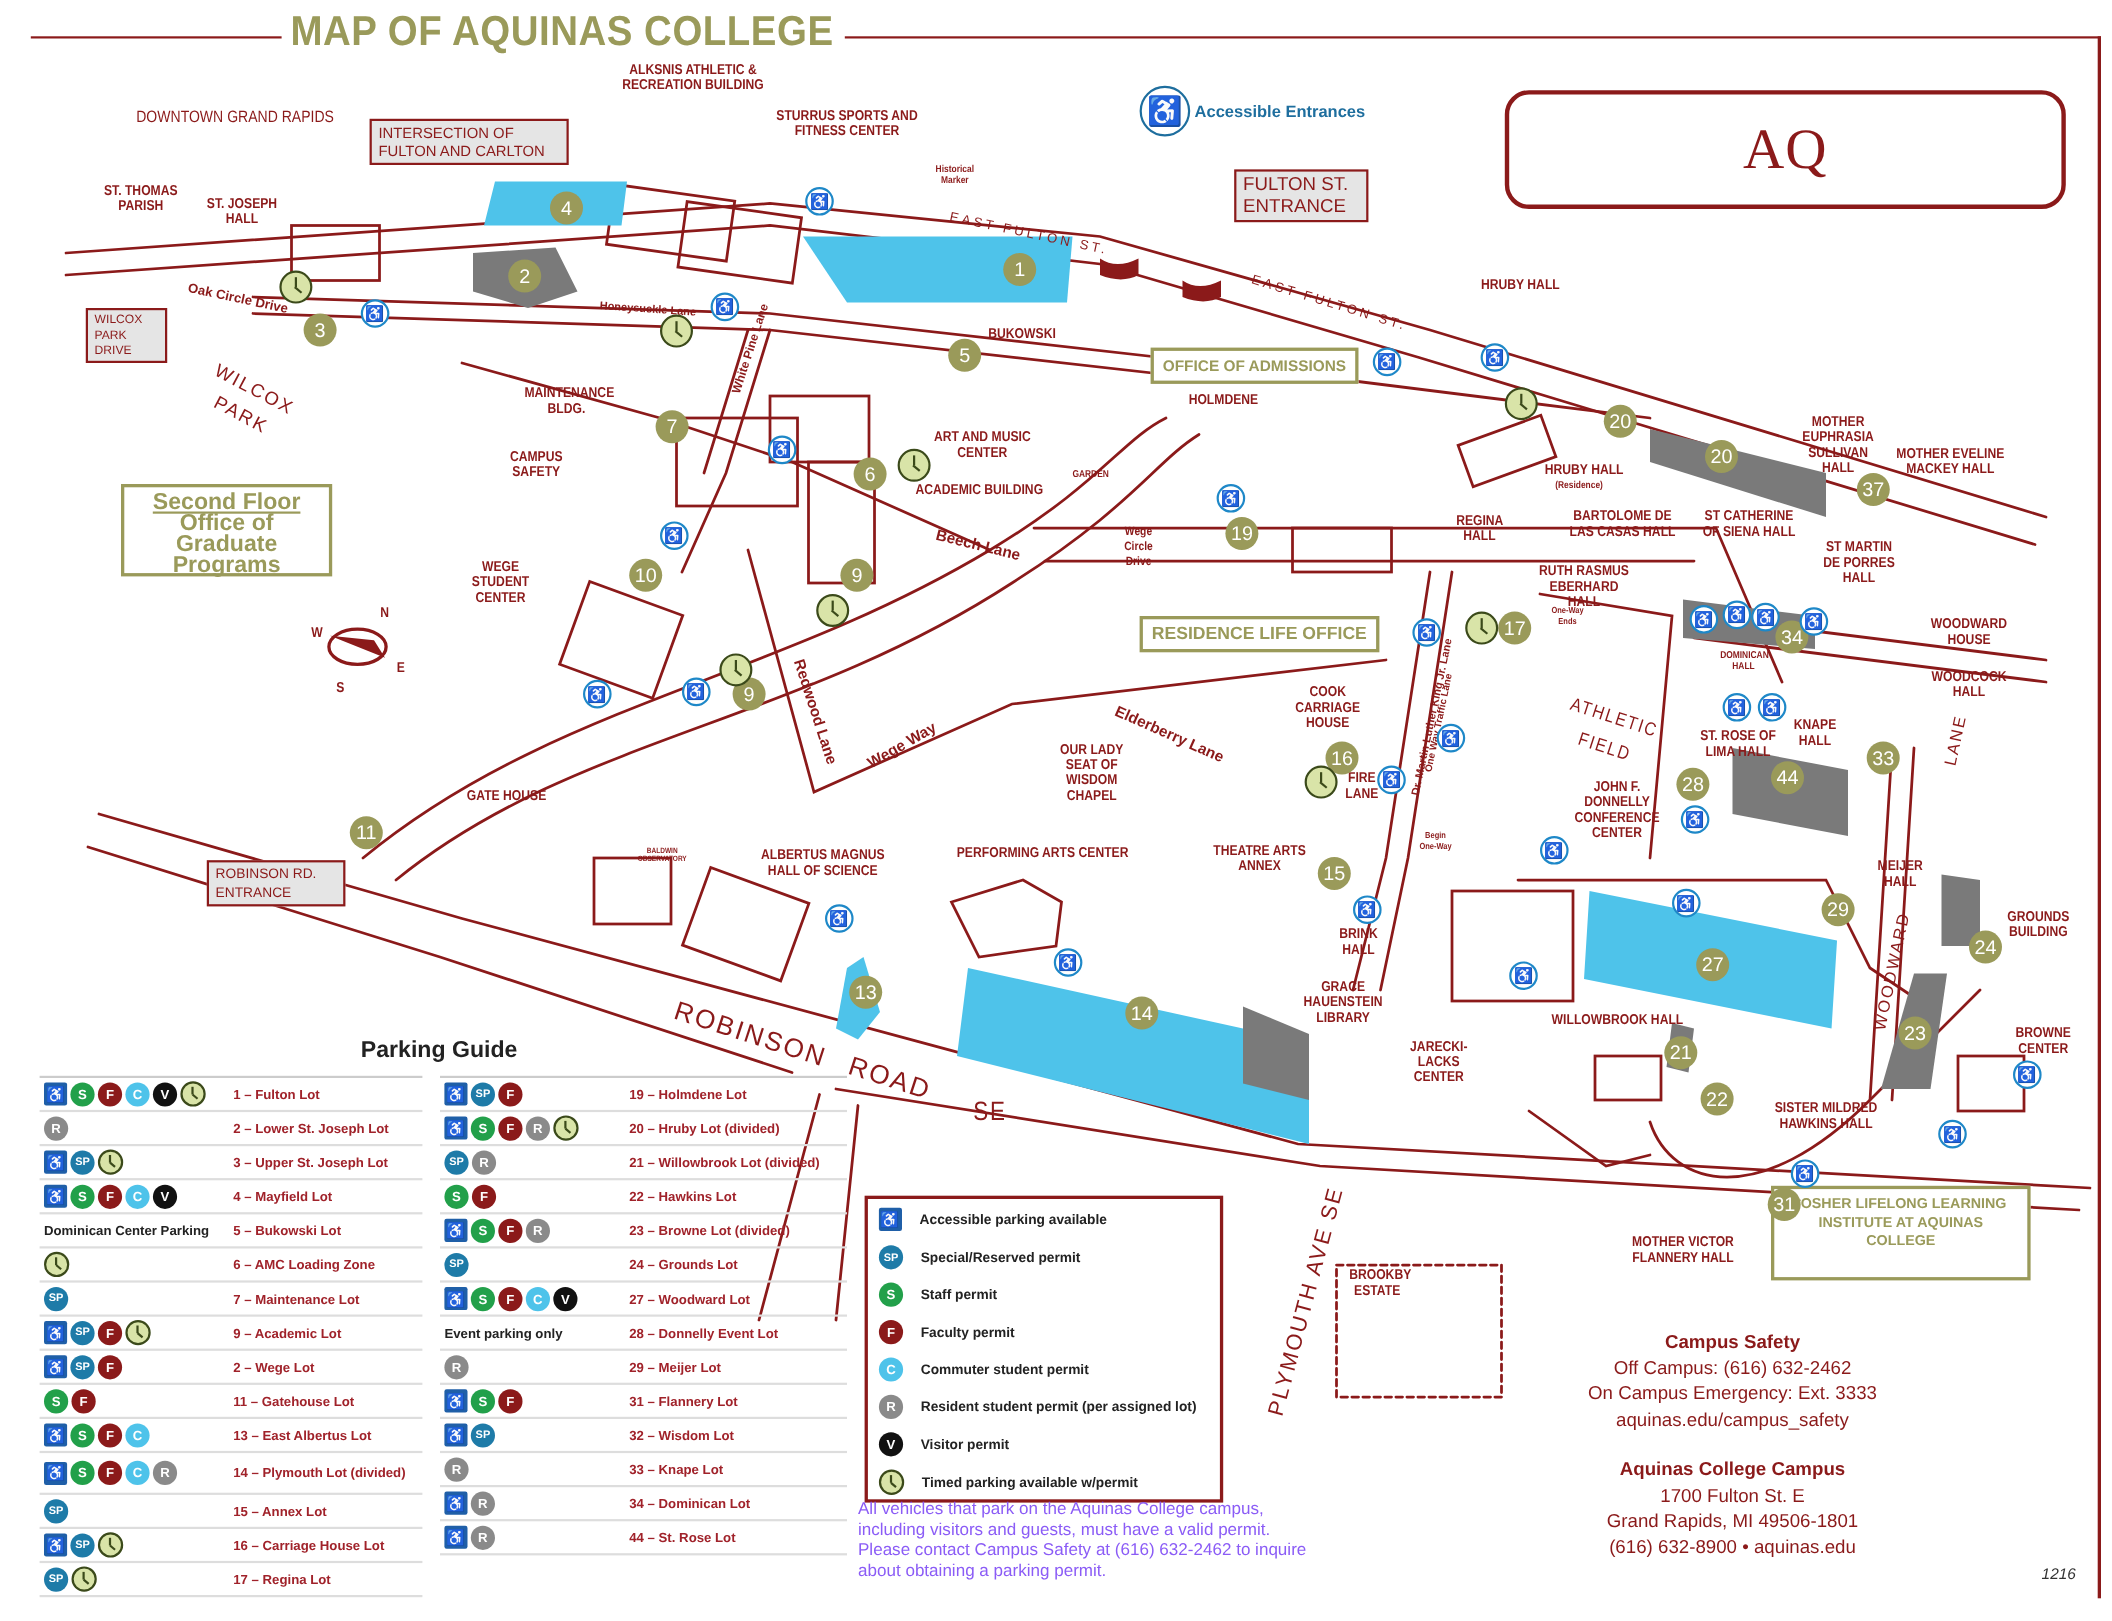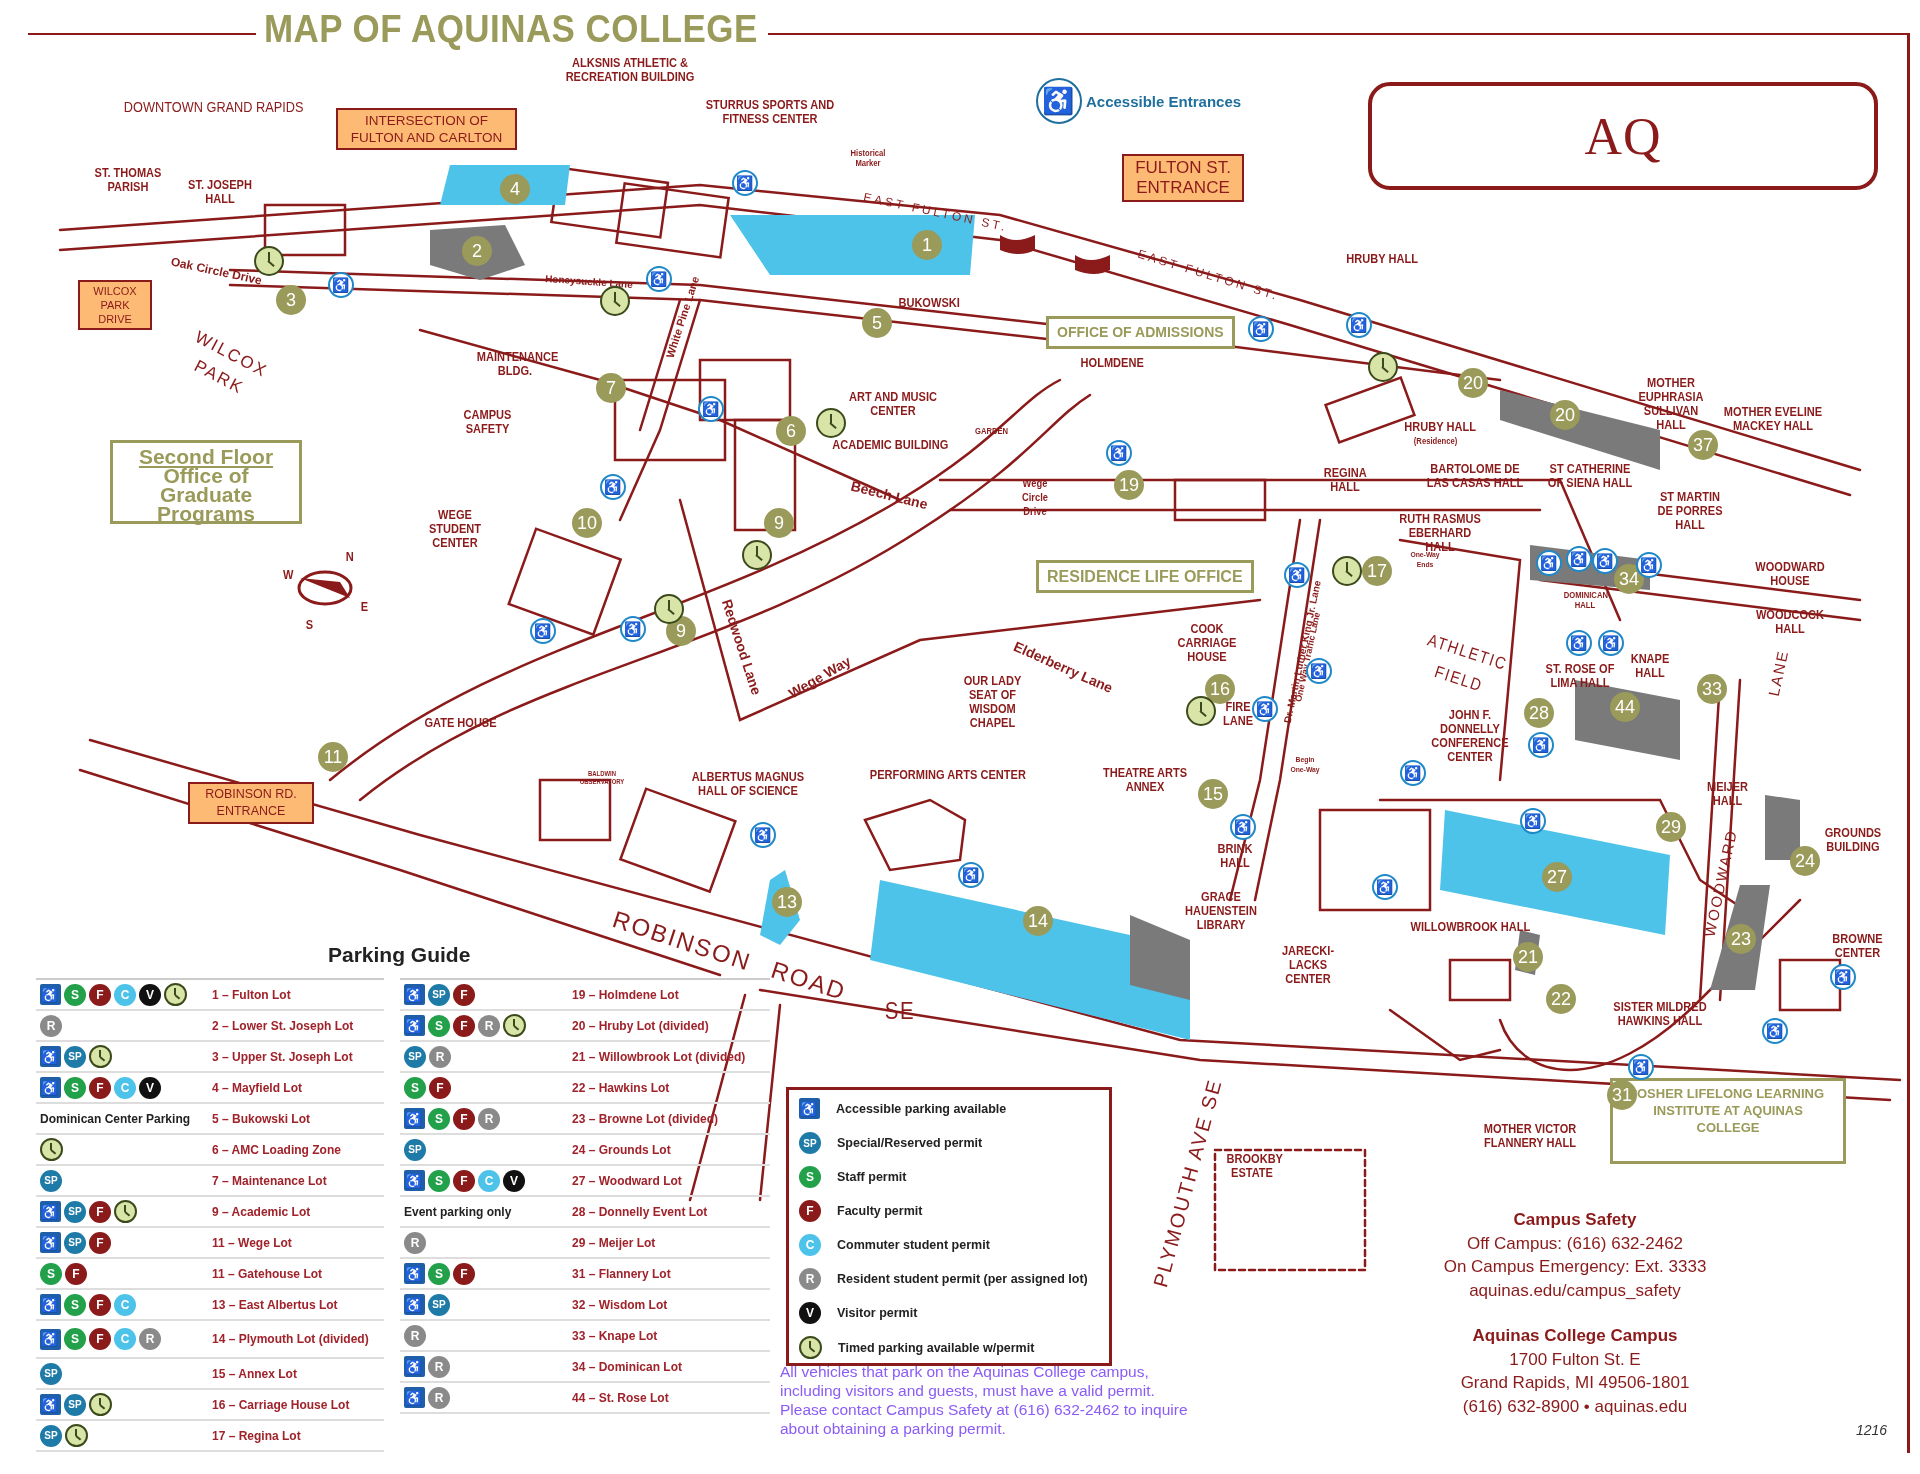--- a/index.html
+++ b/index.html
@@ -11,21 +11,21 @@
   .right-rule{position:absolute;right:10px;top:33px;width:3px;height:1420px;background:#8b1a1a;}
   .logo-box{position:absolute;left:1368px;top:82px;width:502px;height:100px;border:4px solid #8b1a1a;border-radius:22px;display:flex;align-items:center;justify-content:center;font-family:"Liberation Serif",serif;font-size:52px;color:#8b8b5e;letter-spacing:1px;}
   .logo-box .aq{color:#8b1a1a;}
   .access-legend{position:absolute;left:1036px;top:78px;display:flex;align-items:center;gap:4px;color:#1e6e9e;font-weight:bold;font-size:15px;}
   .access-circle{width:42px;height:42px;border:2px solid #1e6e9e;border-radius:50%;display:flex;align-items:center;justify-content:center;font-size:26px;color:#1e6e9e;}
   
   .lbl{position:absolute;font-weight:bold;font-size:13px;line-height:14px;text-align:center;color:#8b1a1a;text-transform:uppercase;transform:scaleX(0.85);transform-origin:center;white-space:nowrap;}
   .lbl.small{font-size:9px;line-height:10px;}
   .lbl.street{text-transform:none;font-weight:bold;font-size:12px;}
   .lbl.big{font-size:24px;line-height:26px;font-weight:normal;letter-spacing:2px;}
-  .boxed{position:absolute;border:2px solid #8b1a1a;background:#fdba74;font-size:15px;line-height:17px;text-align:center;padding:2px 6px;color:#8b1a1a;text-transform:uppercase;}
+  .boxed{position:absolute;border:2px solid #8b1a1a;background:#e5e5e5;font-size:15px;line-height:17px;text-align:left;padding:2px 6px;color:#8b1a1a;text-transform:uppercase;}
   .olive-box{position:absolute;border:3px solid #9a9a5a;background:#fff;color:#9a9a5a;font-weight:bold;font-size:15px;text-align:center;line-height:19px;padding:4px 8px;text-transform:uppercase;}
   .lot{position:absolute;width:30px;height:30px;border-radius:50%;background:#9a9a5a;color:#fff;font-size:18px;display:flex;align-items:center;justify-content:center;font-family:"Liberation Sans",sans-serif;}
   .acc{position:absolute;width:22px;height:22px;border:2px solid #1e88c8;border-radius:50%;background:#fff;color:#1e88c8;font-size:14px;display:flex;align-items:center;justify-content:center;}
   .clock{position:absolute;width:26px;height:26px;border:2px solid #3b4a1a;border-radius:50%;background:#d9e4a8;}
   .clock::before{content:"";position:absolute;left:12px;top:4px;width:2px;height:9px;background:#3b4a1a;}
   .clock::after{content:"";position:absolute;left:12px;top:12px;width:8px;height:2px;background:#3b4a1a;transform:rotate(40deg);transform-origin:left;}
   
   .guide-title{position:absolute;left:328px;top:943px;font-weight:bold;font-size:21px;color:#222;}
   .guide{position:absolute;top:978px;border-top:2px solid #ccc;}
   .grow{display:flex;align-items:center;height:29px;border-bottom:2px solid #ddd;}
@@ -362,21 +362,21 @@
         <span class="b T"></span>
       </div>
       <div class="gname">9 – Academic Lot</div>
     </div>
     <div class="grow">
       <div class="icons" style="width: 172px; padding-left: 4px;">
         <span class="b sq">♿</span>
         <span class="b SP">SP</span>
         <span class="b F">F</span>
       </div>
-      <div class="gname">11 – Wege Lot</div>
+      <div class="gname">2 – Wege Lot</div>
     </div>
     <div class="grow">
       <div class="icons" style="width: 172px; padding-left: 4px;">
         <span class="b S">S</span>
         <span class="b F">F</span>
       </div>
       <div class="gname">11 – Gatehouse Lot</div>
     </div>
     <div class="grow">
       <div class="icons" style="width: 172px; padding-left: 4px;">

